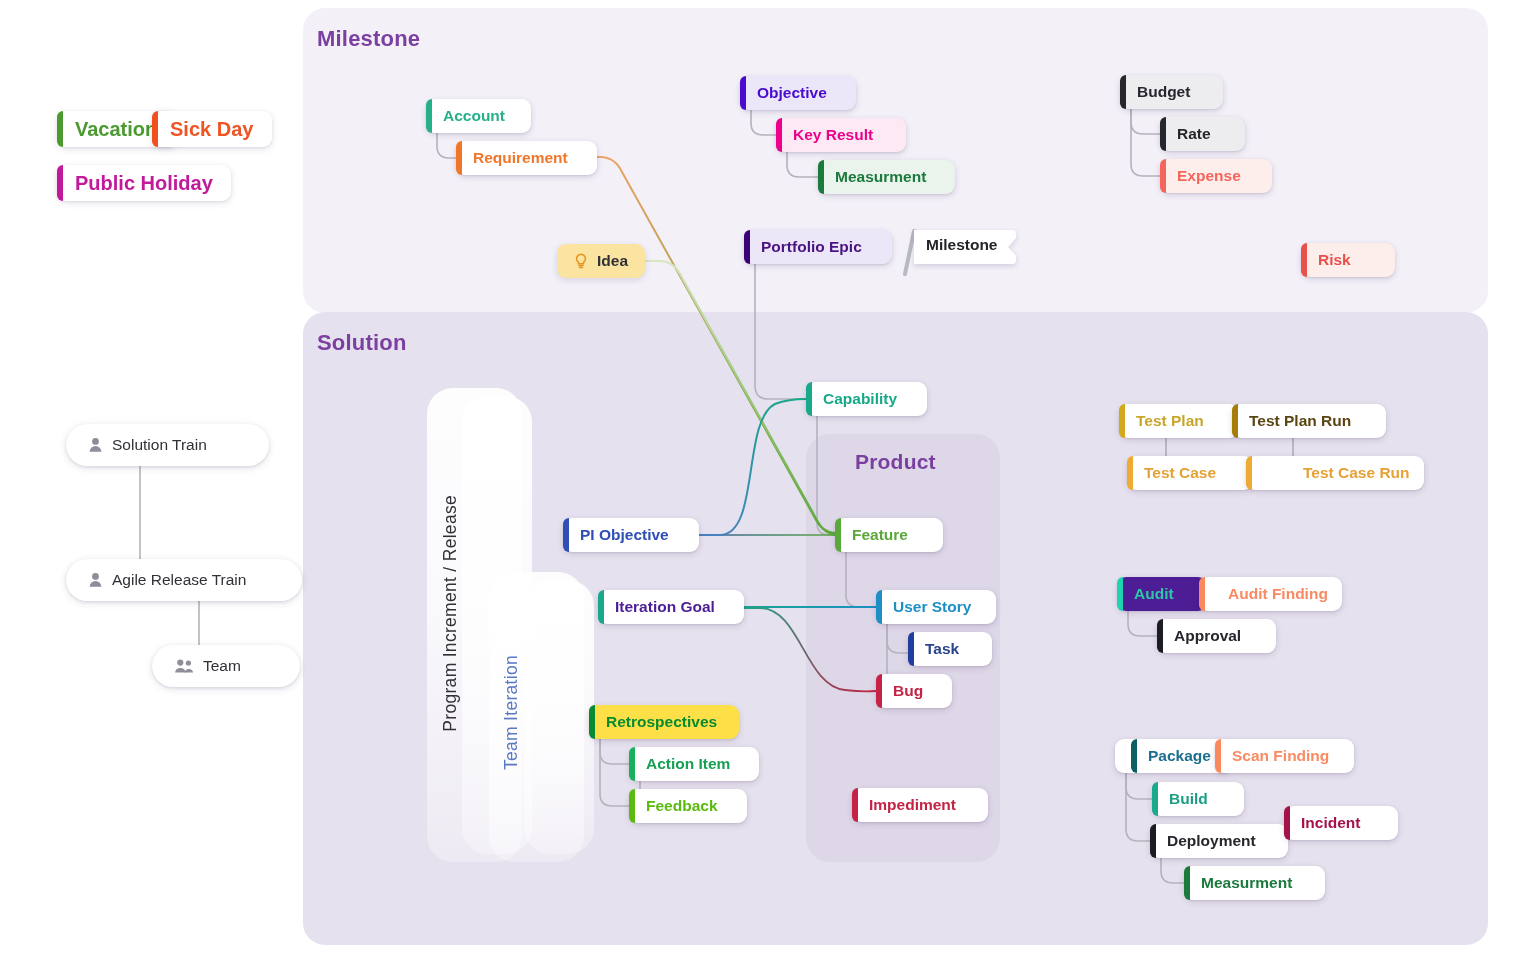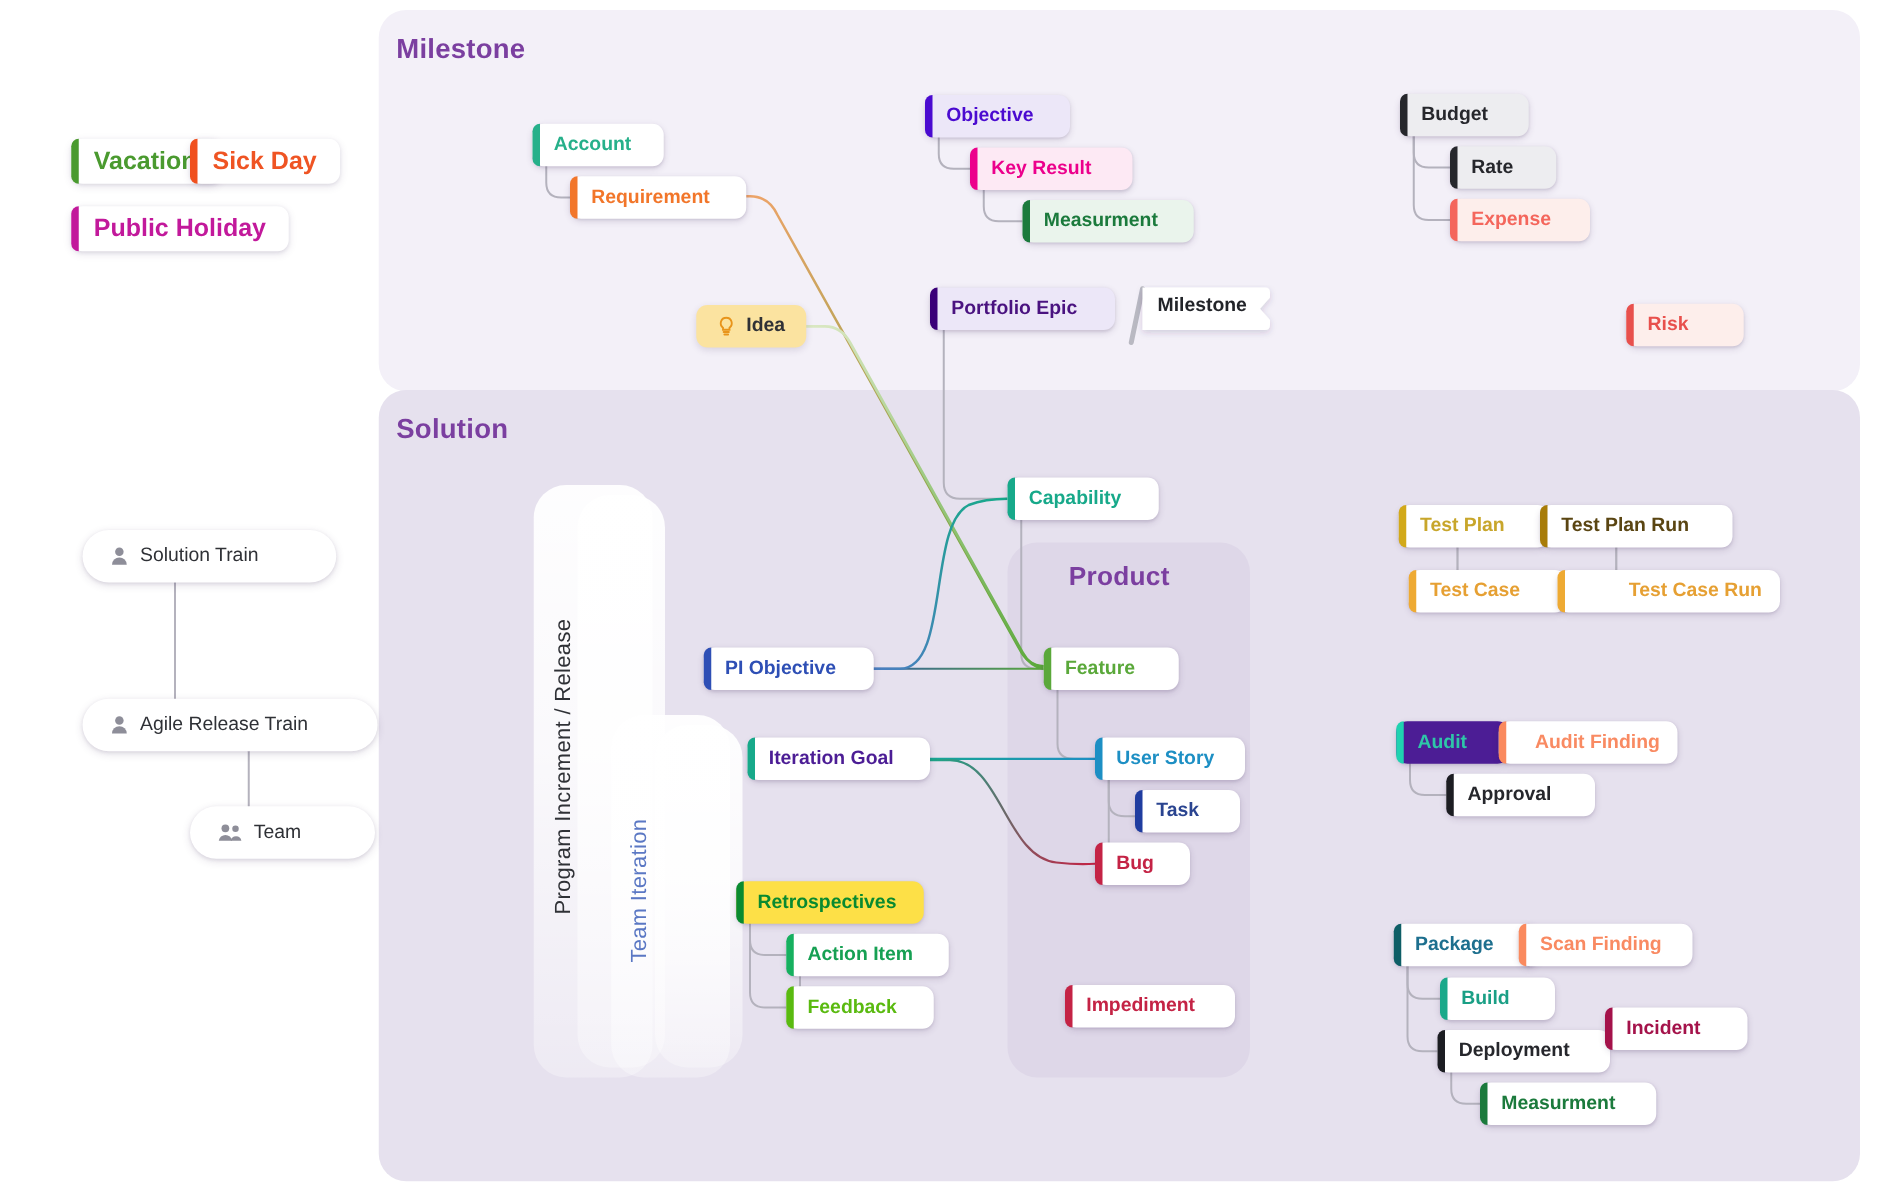--- a/index.html
+++ b/index.html
@@ -291,21 +291,21 @@
       <span class="lbl" style="color: rgb(46, 198, 168);">Audit</span>
     </div>
     <div class="node" style="left: 1199px; top: 577px; min-width: 143px; background: rgb(255, 255, 255);">
       <span class="bar" style="background: rgb(250, 138, 94);"></span>
       <span class="lbl" style="color: rgb(249, 138, 98); margin-left: 12px;">Audit Finding</span>
     </div>
     <div class="node" style="left: 1157px; top: 619px; min-width: 119px; background: rgb(255, 255, 255);">
       <span class="bar" style="background: rgb(28, 29, 34);"></span>
       <span class="lbl" style="color: rgb(38, 39, 44);">Approval</span>
     </div>
-    <div class="node" style="left: 1115px; top: 739px; min-width: 116px; background: rgb(255, 255, 255);">
+    <div class="node" style="left: 1115px; top: 739px; min-width: 116px; background: rgb(255, 255, 255); padding-left: 16px;">
       <span class="bar" style="background: rgb(14, 94, 102);"></span>
       <span class="lbl" style="color: rgb(29, 111, 142);">Package</span>
     </div>
     <div class="node" style="left: 1215px; top: 739px; min-width: 139px; background: rgb(255, 255, 255);">
       <span class="bar" style="background: rgb(250, 138, 94);"></span>
       <span class="lbl" style="color: rgb(249, 138, 98);">Scan Finding</span>
     </div>
     <div class="node" style="left: 1152px; top: 782px; min-width: 92px; background: rgb(255, 255, 255);">
       <span class="bar" style="background: rgb(26, 169, 138);"></span>
       <span class="lbl" style="color: rgb(26, 159, 133);">Build</span>

